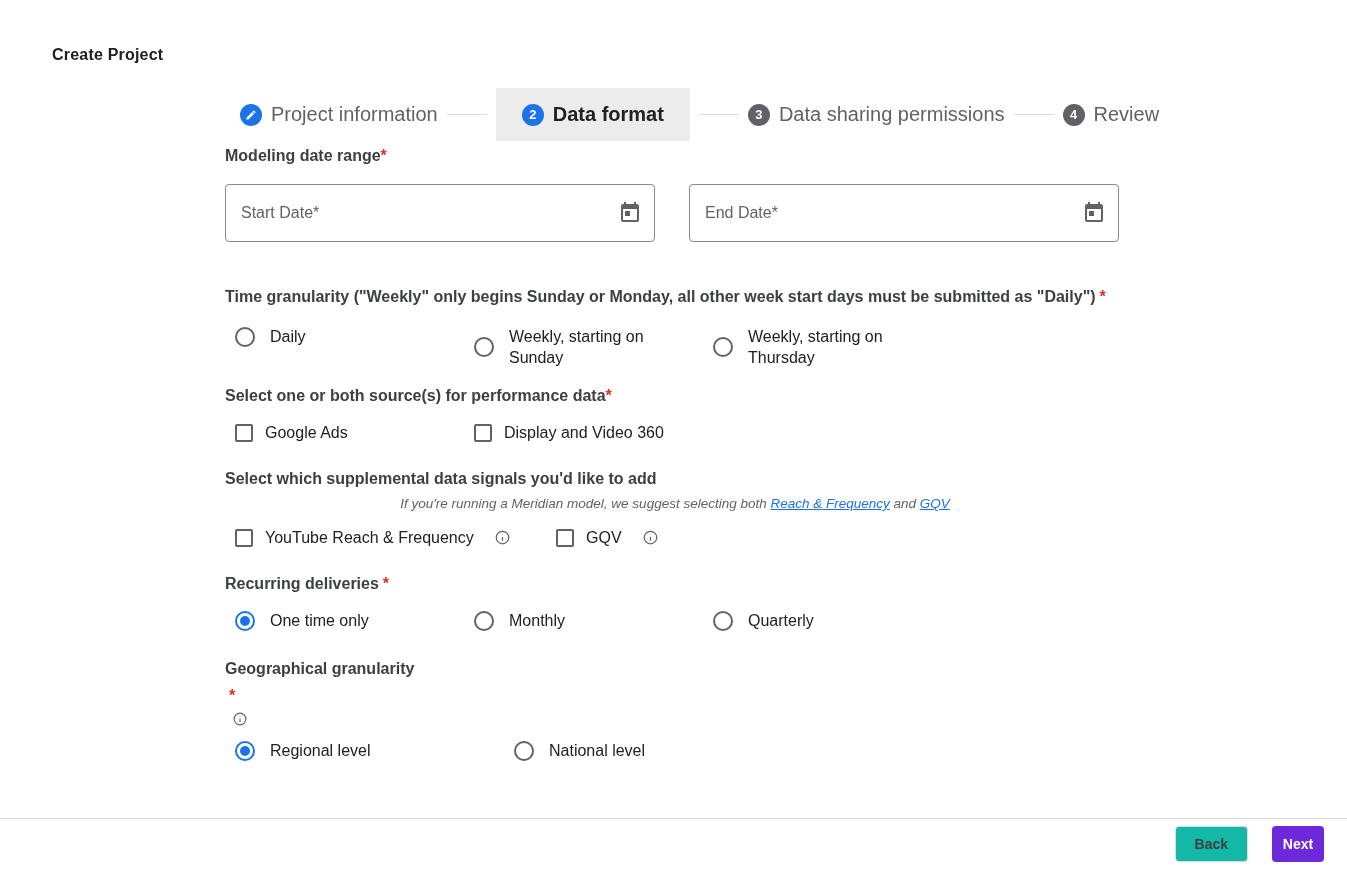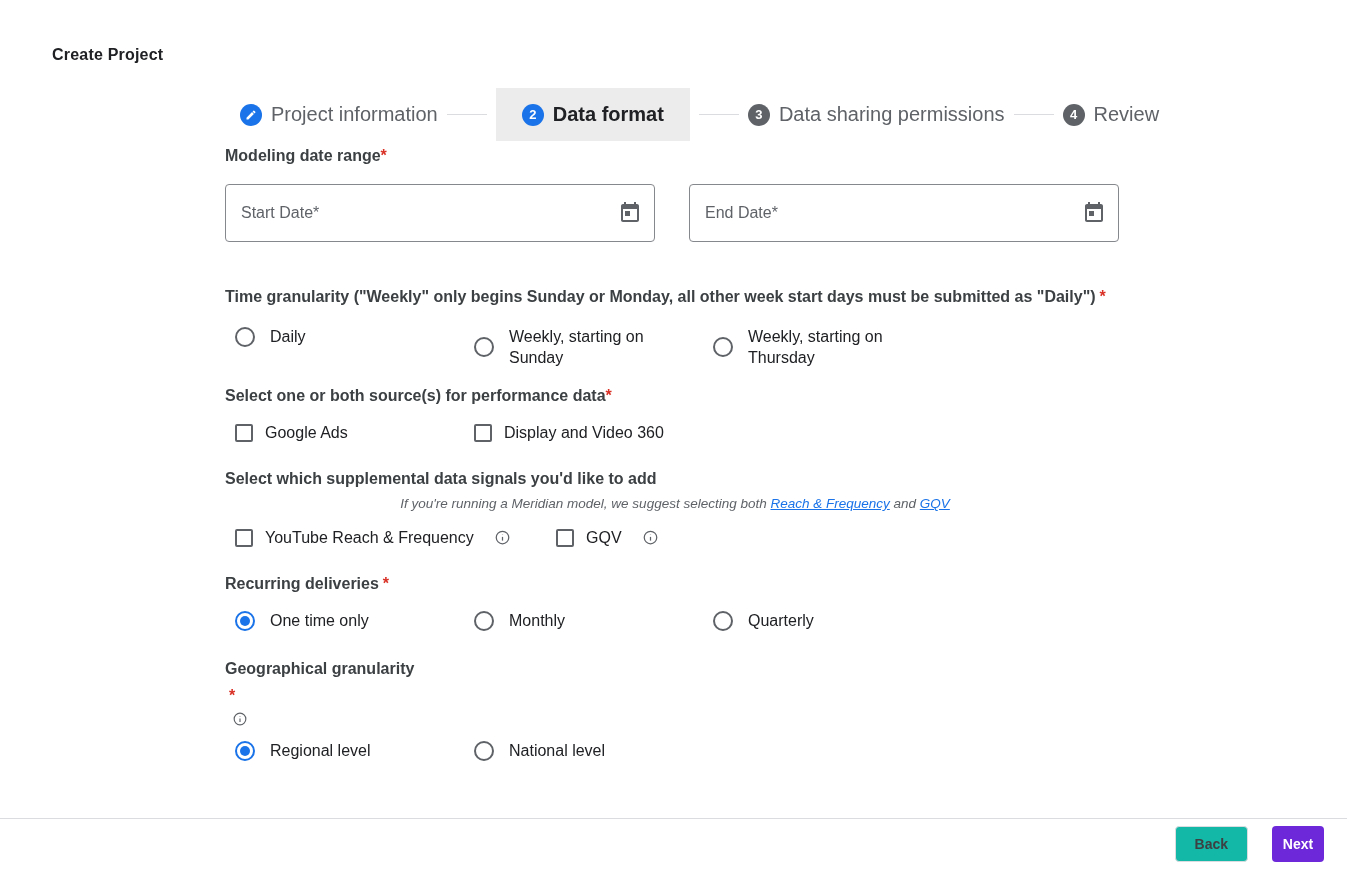--- a/index.html
+++ b/index.html
@@ -100,21 +100,21 @@
   }
   .helper a { color:#1a73e8; text-decoration:underline; cursor:pointer; }
   .mt-supp-opts { margin-top:16px; display:flex; padding-left:10px; }
   .supp-item-1 { width:321px; }
   .info-icon { margin-left:9px; cursor:pointer; flex:none; display:inline-flex; }
 
   .mt-rec-label { margin-top:22px; }
   .mt-rec-opts { margin-top:13px; }
   .mt-geo-label { margin-top:24px; display:flex; align-items:flex-start;flex-direction:column; }
   .geo-info { margin-left:8px; margin-top:3px; }
-  .mt-geo-opts { margin-top:14px; }
+  .mt-geo-opts { margin-top:14px;gap:40px; }
 
   
   .footer {
     position:absolute; left:0; right:0; bottom:0; height:51px;
     background:#ffffff; border-top:1px solid #dadce0;
     display:flex; align-items:center; justify-content:flex-end;
     gap:24px; padding-right:23px;
   }
   .btn {
     height:36px; border-radius:4px; font-family:"Liberation Sans", sans-serif;

